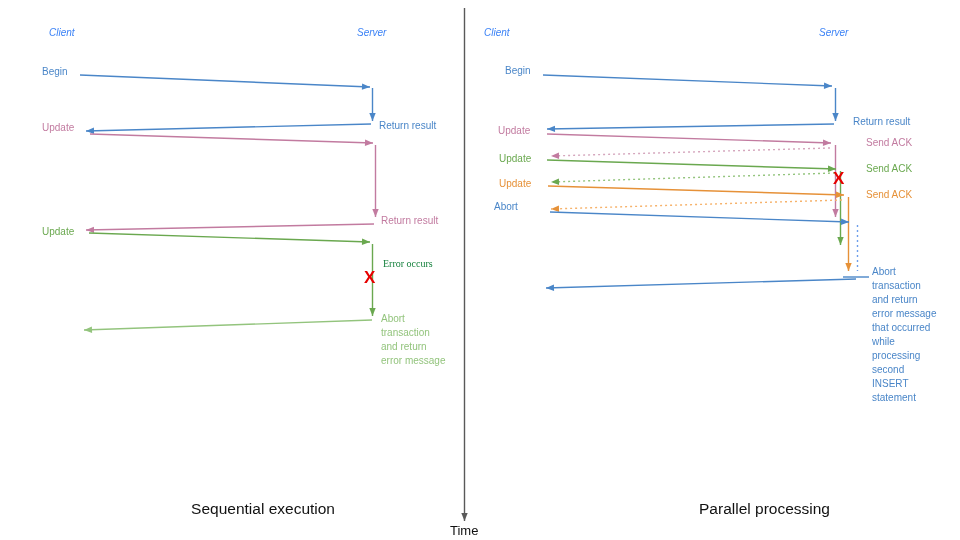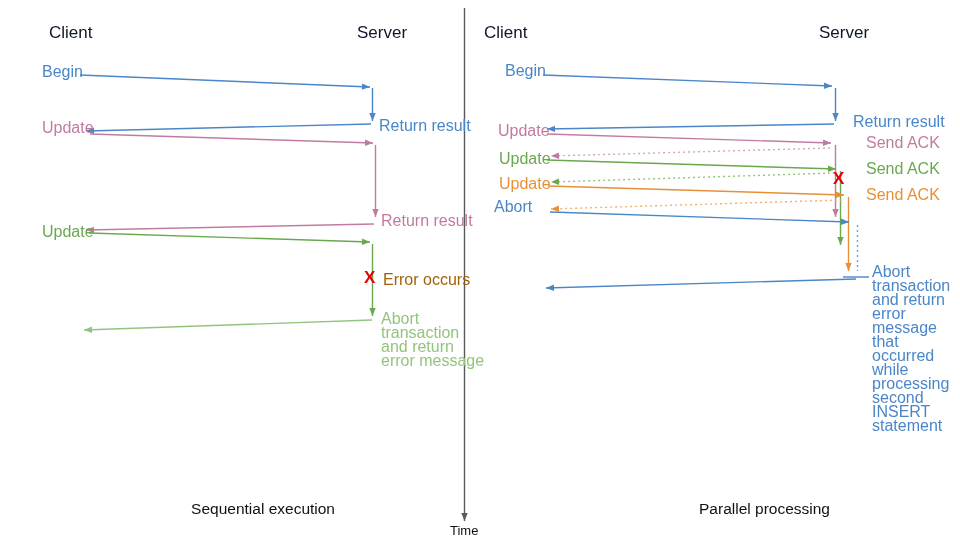--- a/index.html
+++ b/index.html
@@ -2,23 +2,23 @@
 <html><head>
 <meta charset="utf-8">
 <style>
   html,body{margin:0;padding:0;background:#ffffff;}
   .stage{
     position:relative;width:960px;height:540px;overflow:hidden;
     font-family:"Liberation Sans","DejaVu Sans",sans-serif;background:#ffffff;
   }
   #diagram-svg{position:absolute;left:0;top:0;width:960px;height:540px;}
   .lbl{
-    position:absolute;font-size:16px;line-height:14px;white-space:pre-line;
+    position:absolute;font-size:10px;line-height:14px;white-space:pre-line;
   }
-  .hdr{font-size:17px;color:#0f172a;}
+  .hdr{font-style:italic;font-size:10px;color:#3b82f6;}
   .title{font-size:15.5px;color:#111111;text-align:right;width:200px;white-space:nowrap;}
   .xmark{font-size:17px;font-weight:bold;line-height:17px;}
   .time{font-size:13px;color:#111111;}
 </style>
 </head>
 <body>
 
 <div class="stage">
 
   <svg id="diagram-svg" viewBox="0 0 960 540">
@@ -76,21 +76,21 @@
 
   <div>
     <div class="lbl hdr" style="left:49px;top:26px;">Client</div>
     <div class="lbl hdr" style="left:357px;top:26px;">Server</div>
     <div class="lbl" style="left: 42px; top: 65px; color: rgb(74, 134, 200);">Begin</div>
     <div class="lbl" style="left: 379px; top: 119px; color: rgb(74, 134, 200);">Return result</div>
     <div class="lbl" style="left: 42px; top: 121px; color: rgb(194, 123, 160);">Update</div>
     <div class="lbl" style="left: 381px; top: 214px; color: rgb(194, 123, 160);">Return result</div>
     <div class="lbl" style="left: 42px; top: 225px; color: rgb(106, 168, 79);">Update</div>
     <div class="lbl xmark" style="left: 364px; top: 269px; color: rgb(230, 0, 0);">X</div>
-    <div class="lbl" style="left: 383px; top: 273px; color: #a16207;">Error occurs</div>
+    <div class="lbl" style="left: 383px; top: 257px; color: #15803d; font-family: Liberation Serif, serif;">Error occurs</div>
     <div class="lbl" style="left: 381px; top: 312px; color: rgb(147, 196, 125);">Abort
 transaction
 and return
 error message</div>
     <div class="lbl title" style="left:135px;top:502px;">Sequential execution</div>
   </div>
 
   <div>
     <div class="lbl hdr" style="left:484px;top:26px;">Client</div>
     <div class="lbl hdr" style="left:819px;top:26px;">Server</div>

